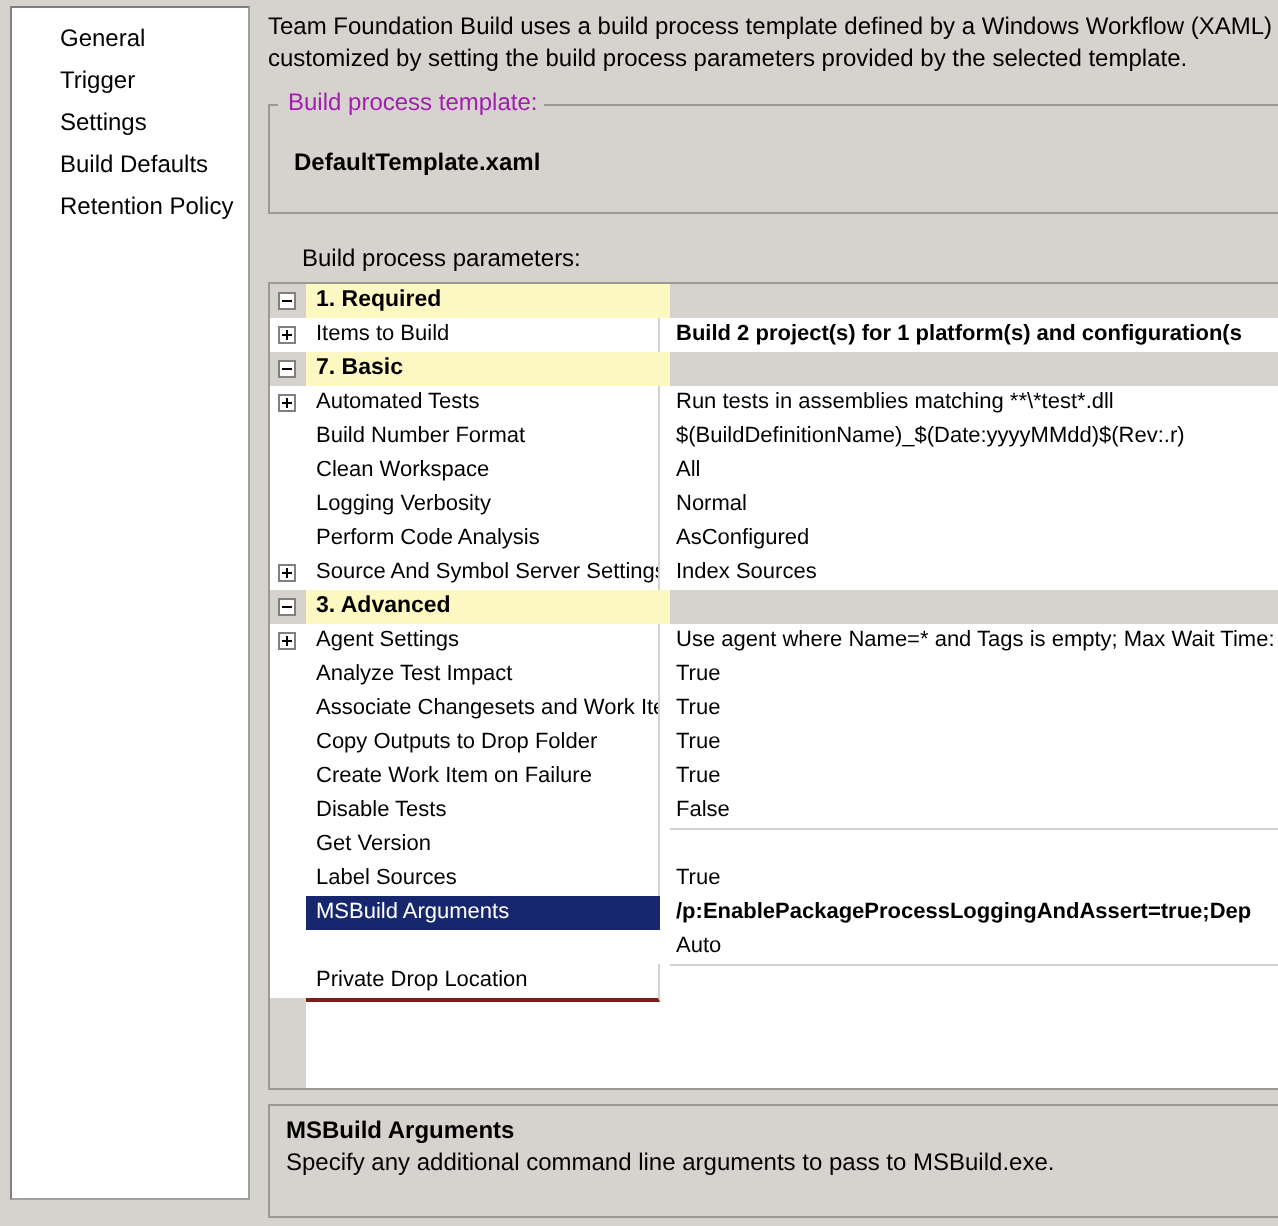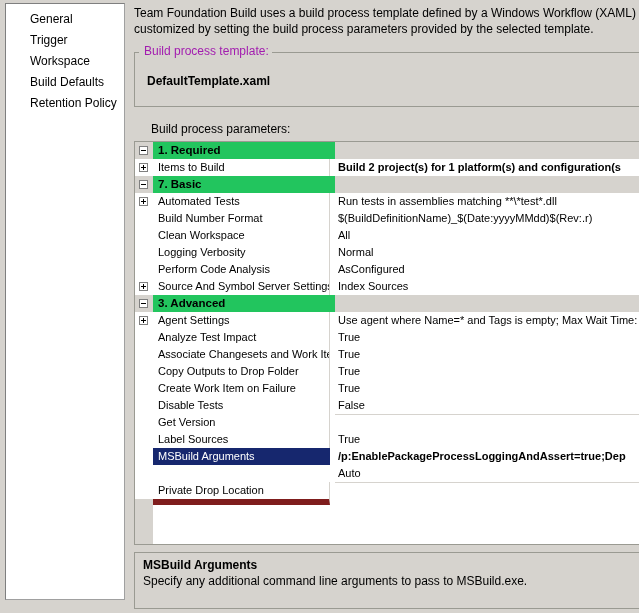--- a/index.html
+++ b/index.html
@@ -233,30 +233,30 @@
     font-size: 11px;
     box-sizing: border-box;
   }
   .row.category {
     background: #d6d3ce;
   }
   .row.category .name {
     font-weight: bold;
     font-size: 11.5px;
     width: 182px;
-    background: #22c55e;
+    background: #fef9c3;
   }
   .row.category .value {
     background: #d6d3ce;
   }
   .row.prop {
     background: #ffffff;
   }
   .row.prop .name {
-    border-bottom: 6px solid #7f1d1d;
+    border-bottom: 2px solid #7f1d1d;
     border-right: 1px solid #d6d3ce;
     background: #ffffff;
   }
   .row.prop .value {
     border-bottom: 1px solid #d6d3ce;
     background: #ffffff;
   }
   .row.prop.selected .name {
     background: #16276e;
     color: #ffffff;
@@ -296,21 +296,21 @@
 </style>
 </head>
 <body>
 
 <div class="root">
 
   <div class="nav-pane">
     <div class="nav-list">
         <div class="nav-item">General</div>
         <div class="nav-item">Trigger</div>
-        <div class="nav-item">Workspace</div>
+        <div class="nav-item">Settings</div>
         <div class="nav-item">Build Defaults</div>
         <div class="nav-item">Retention Policy</div>
       </div>
   </div>
 
   <div class="content">
 
     <div class="intro">
       <span>Team Foundation Build uses a build process template defined by a Windows Workflow (XAML) file. The be</span>
       <span class="l2">customized by setting the build process parameters provided by the selected template.</span>

